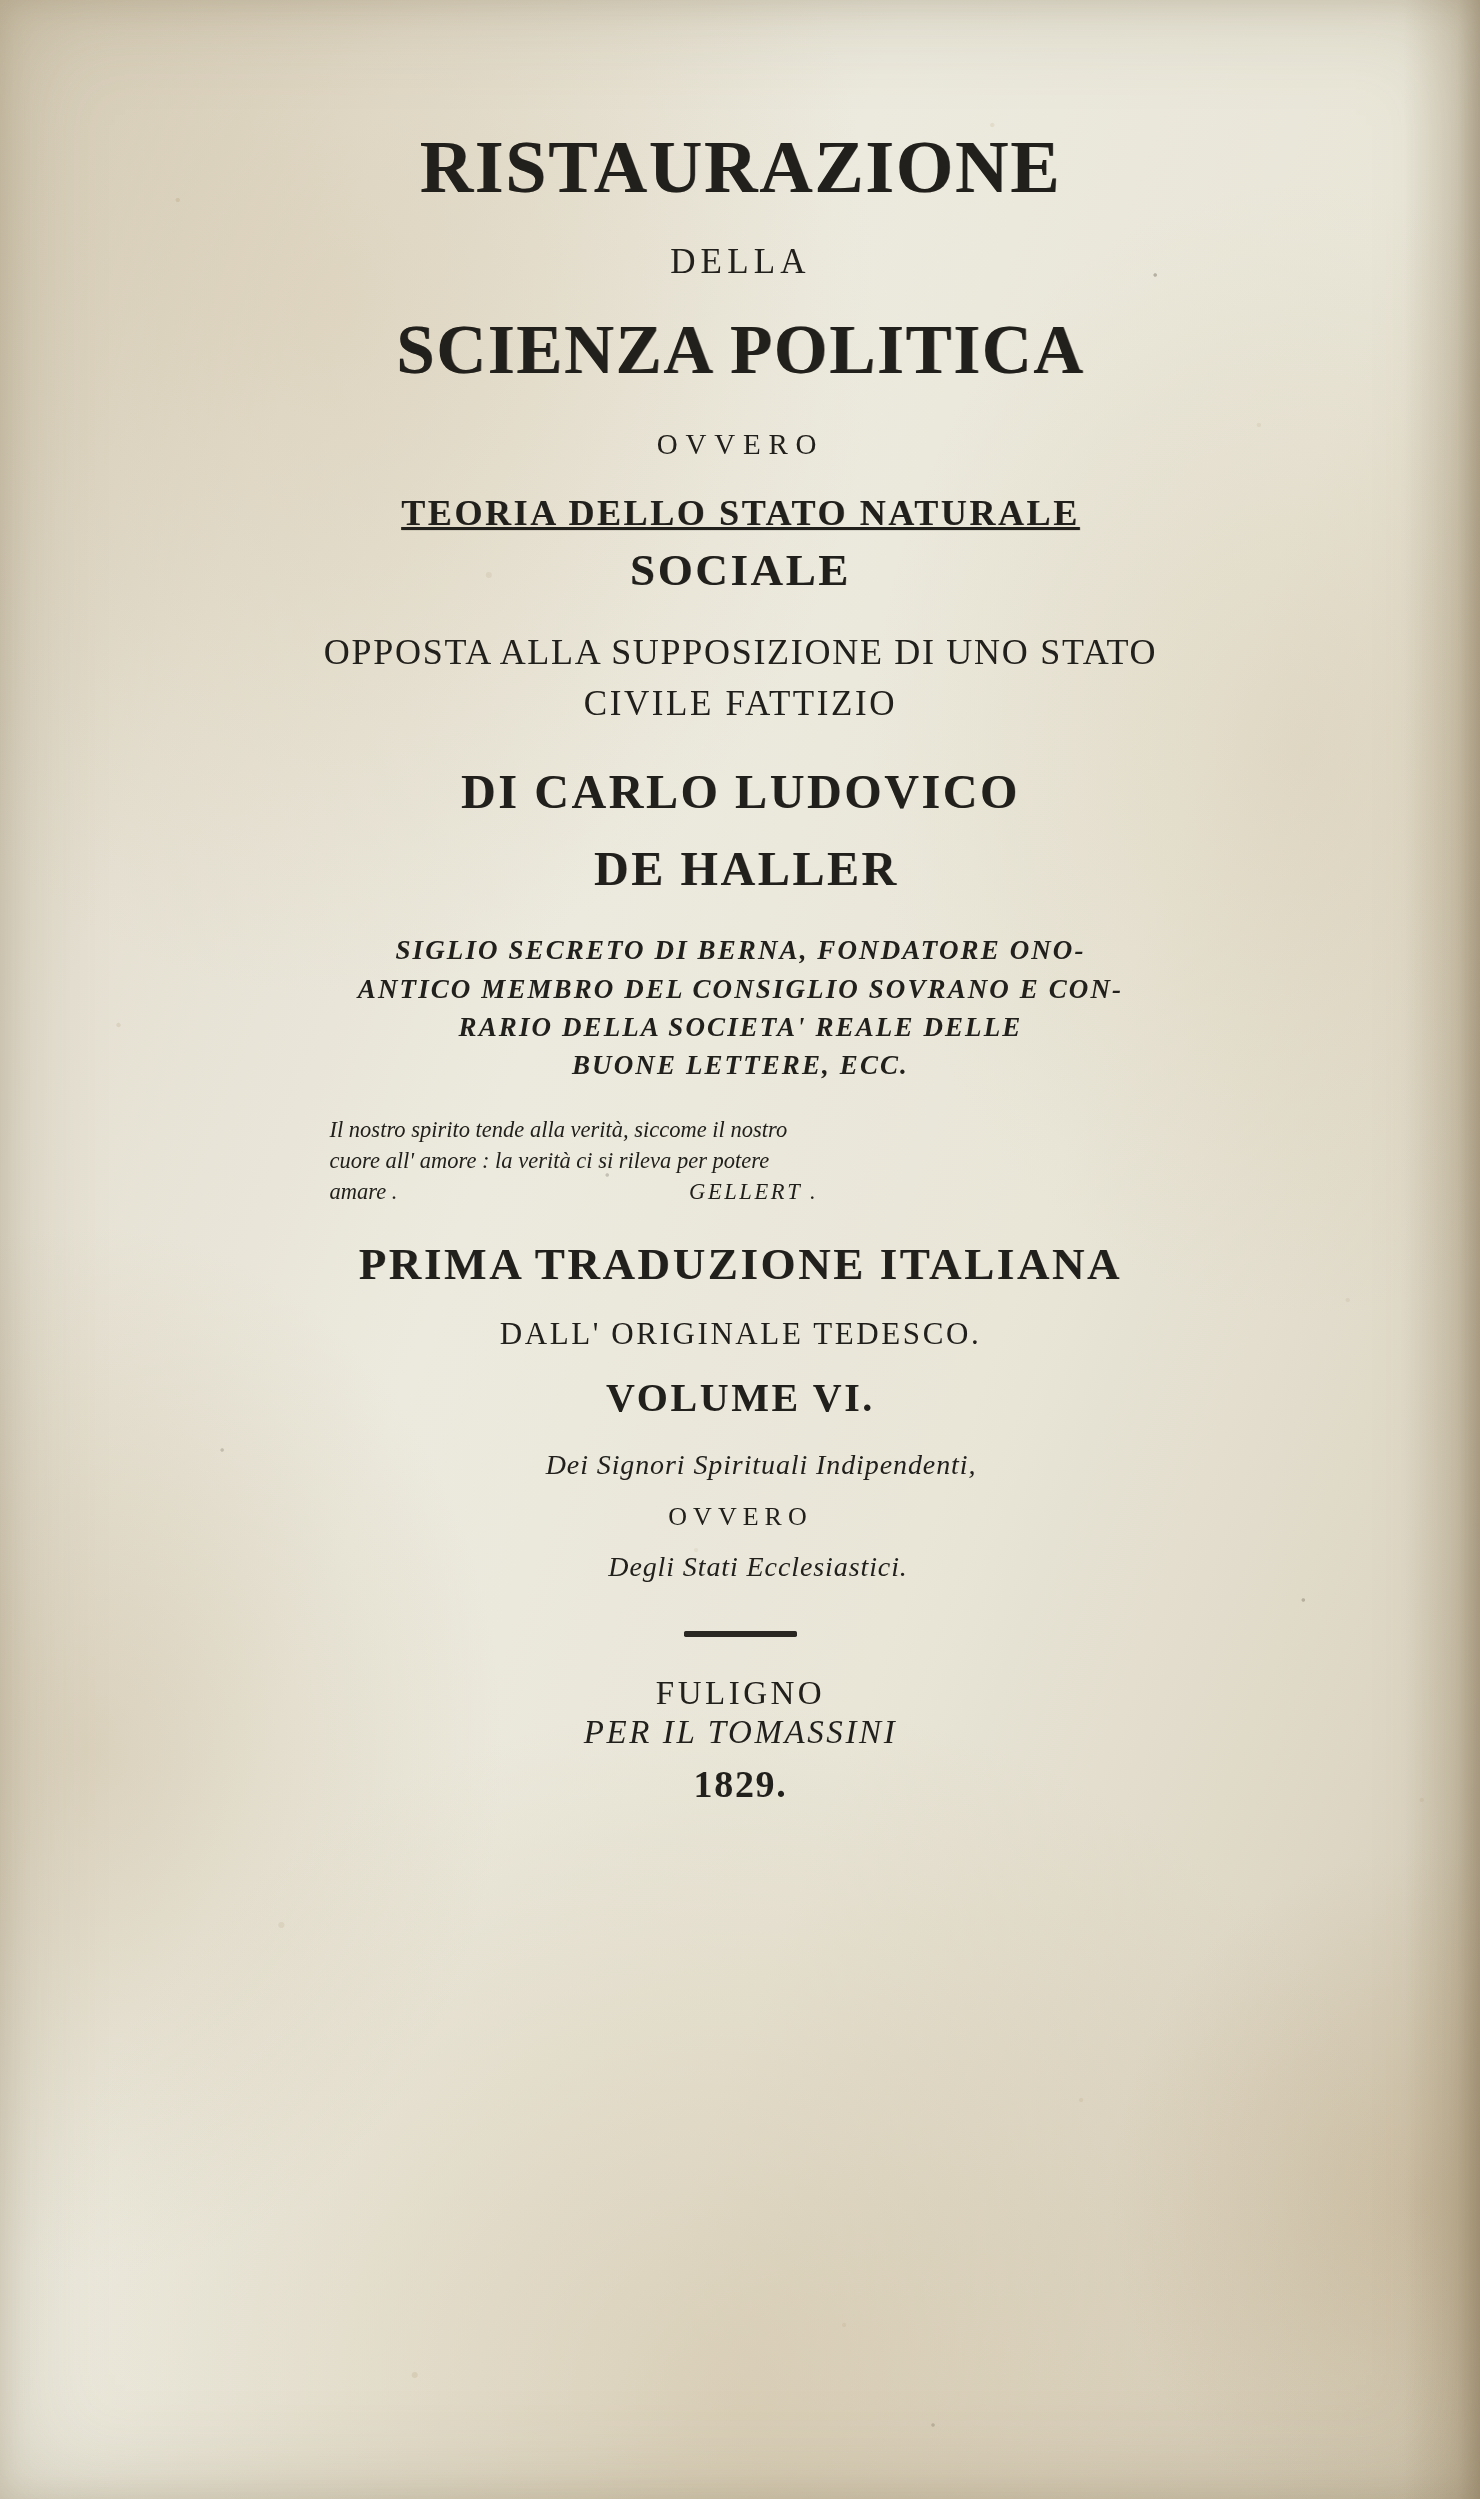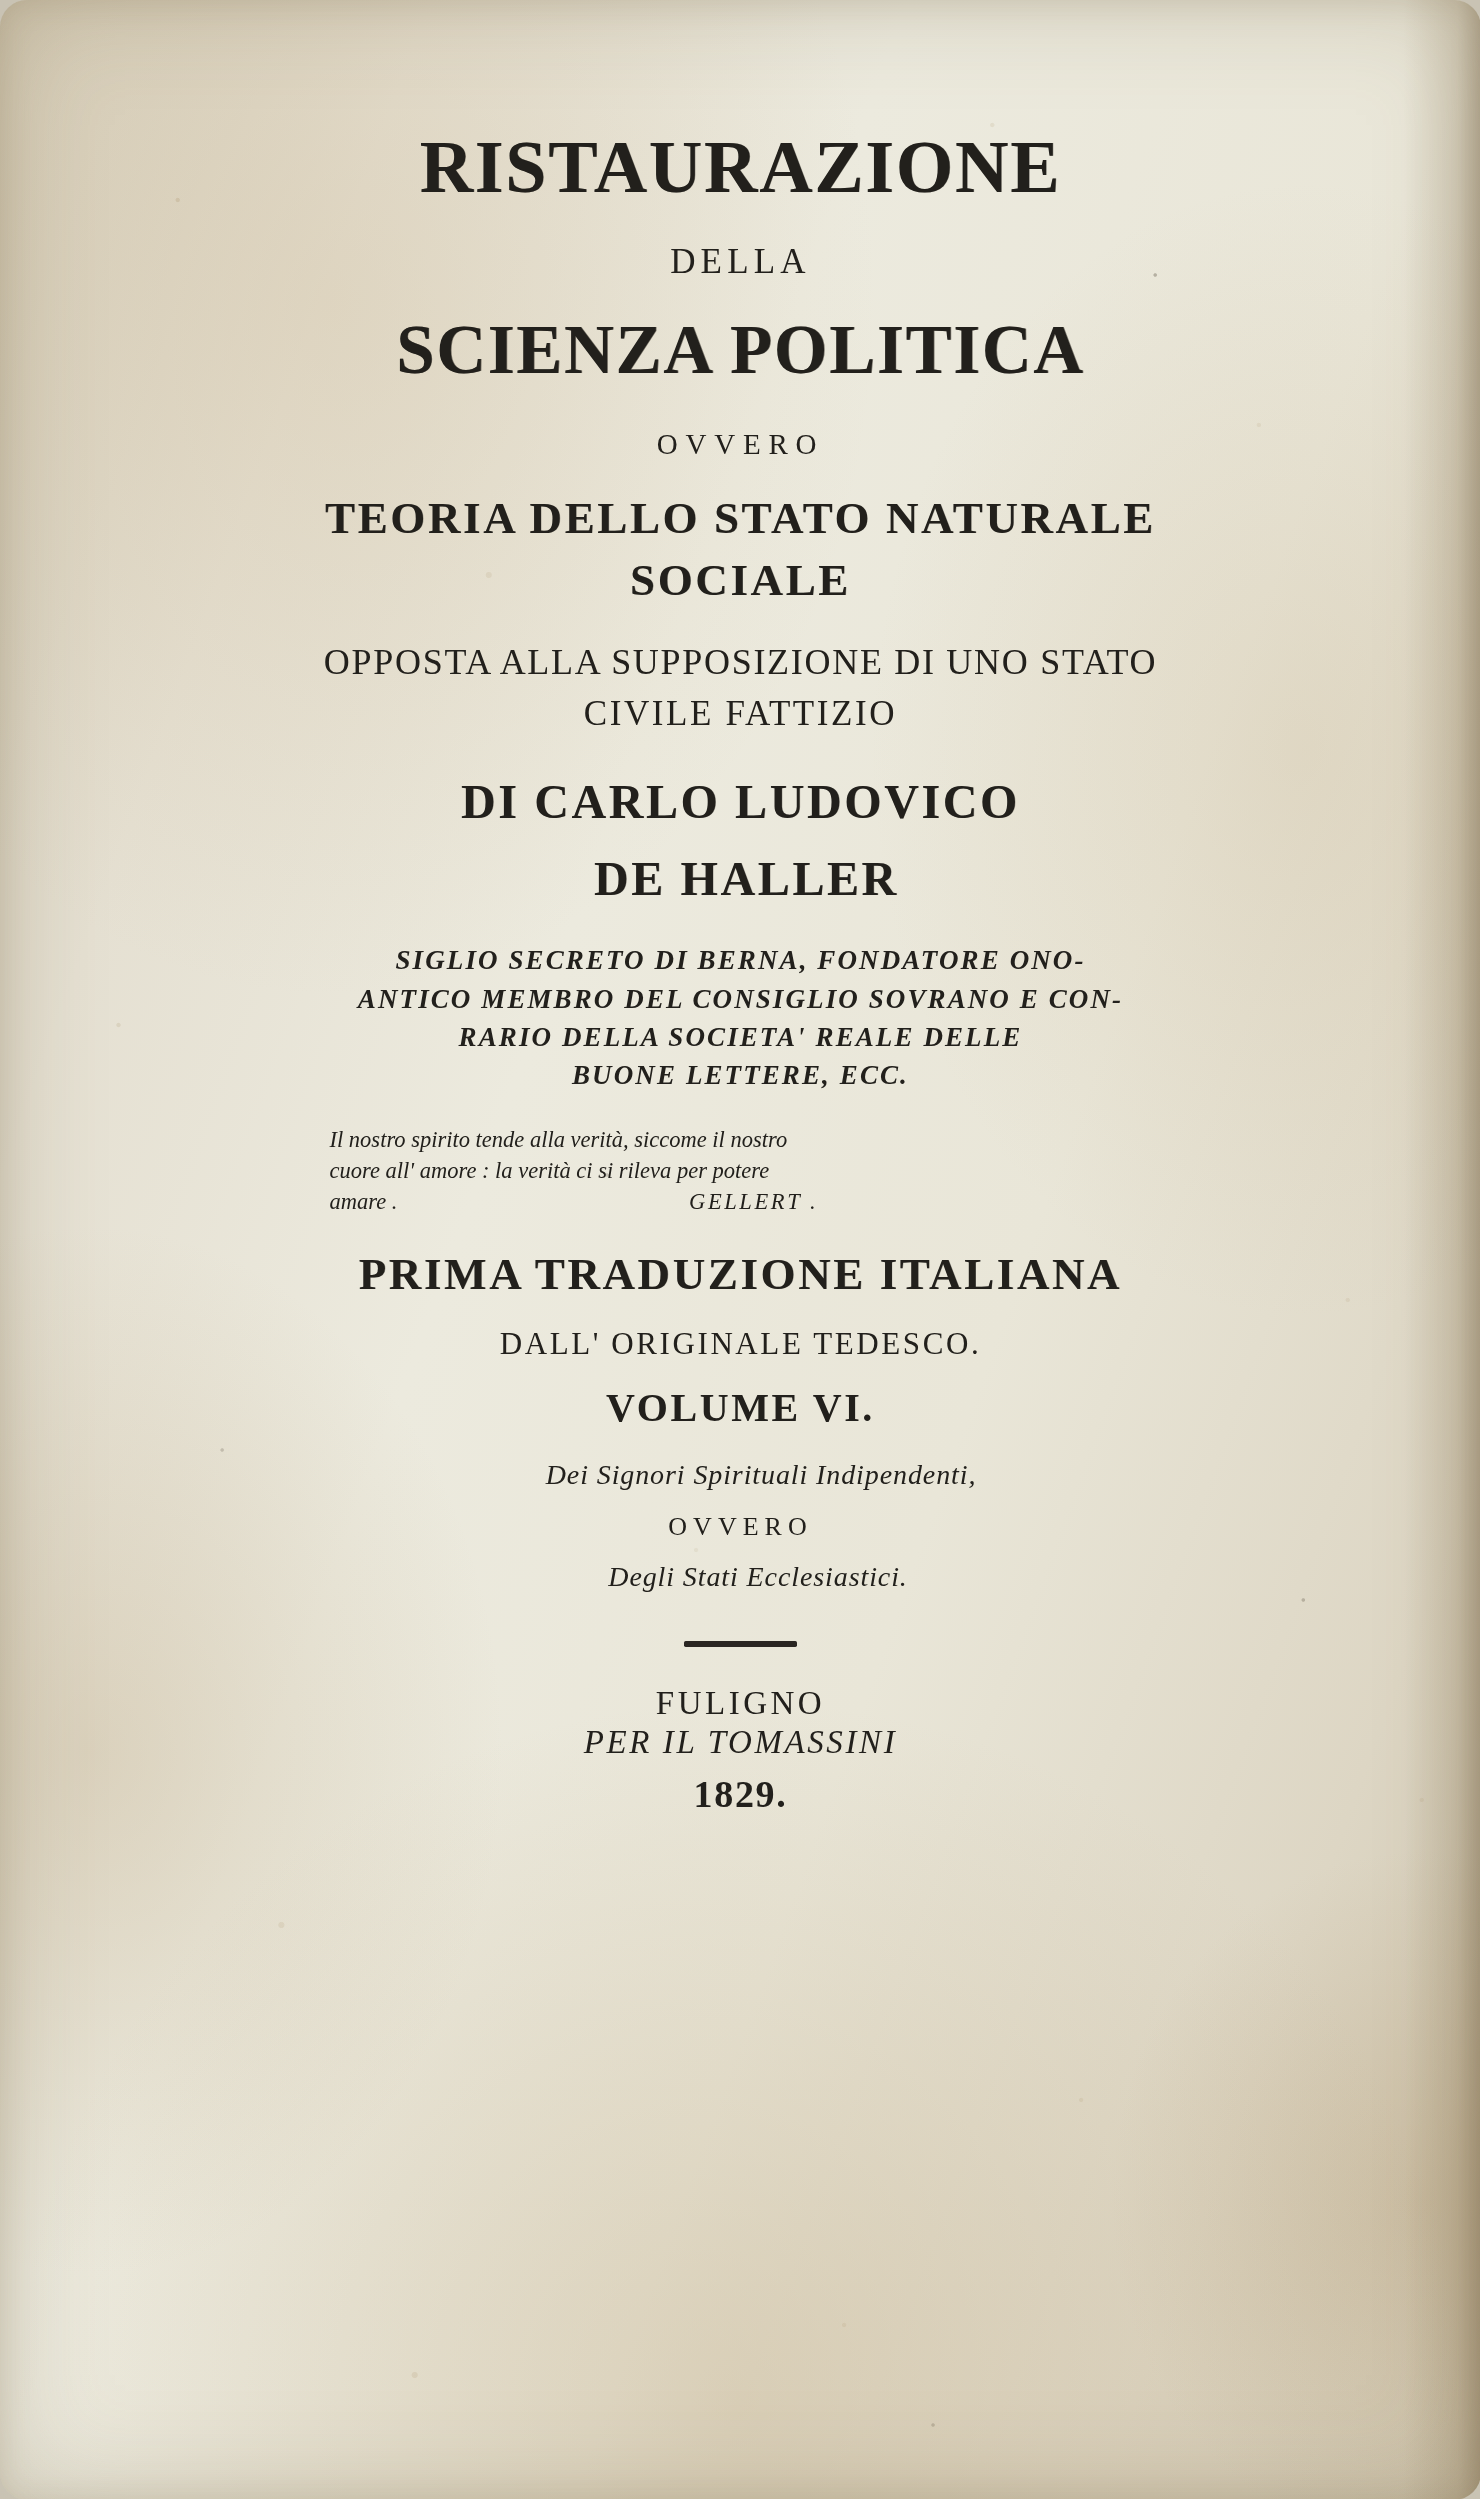--- a/index.html
+++ b/index.html
@@ -20,21 +20,20 @@
     width: 1481px;
     height: 2500px;
     background:
       radial-gradient(ellipse 60% 45% at 22% 12%, rgba(205,185,150,0.30), rgba(205,185,150,0) 62%),
       radial-gradient(ellipse 45% 35% at 88% 30%, rgba(200,180,145,0.26), rgba(200,180,145,0) 65%),
       radial-gradient(ellipse 70% 40% at 50% 96%, rgba(196,176,140,0.40), rgba(196,176,140,0) 70%),
       radial-gradient(ellipse 40% 30% at 6% 70%, rgba(190,170,135,0.35), rgba(190,170,135,0) 70%),
       radial-gradient(ellipse 30% 20% at 96% 88%, rgba(186,164,128,0.40), rgba(186,164,128,0) 70%),
       linear-gradient(110deg, #d5cdb9 0%, #e5e0d2 18%, #eceade 38%, #e9e6d8 62%, #ddd6c4 84%, #cfc6b0 100%);
     overflow: hidden;
-    border-radius: 27px;
   }
   
   .grain {
     position: absolute;
     inset: 0;
     pointer-events: none;
     background-image:
       radial-gradient(circle at 12% 8%, rgba(150,120,70,0.20) 0 1.7px, transparent 2.6px),
       radial-gradient(circle at 67% 5%, rgba(150,120,70,0.14) 0 1.7px, transparent 2.6px),
       radial-gradient(circle at 33% 23%, rgba(150,120,70,0.13) 0 2.6px, transparent 3.5px),
@@ -98,25 +97,26 @@
     font-weight: 700;
     text-shadow: 0.7px 0.4px 0 rgba(40,35,28,0.55);
   }
   .t-ovvero1 {
     font-size: 29px;
     letter-spacing: 7.8px;
     margin-top: 38px;
     font-weight: 500;
   }
   .t-teoria {
-    font-size: 45px;
+    font-size: 36px;
     letter-spacing: 2.6px;
     margin-top: 31px;
     font-weight: 600;
     text-shadow: 0.4px 0.3px 0 rgba(40,35,28,0.35);
+    text-decoration: underline;
   }
   .t-sociale {
     font-size: 45px;
     letter-spacing: 2.6px;
     margin-top: 10.4px;
     font-weight: 600;
     text-shadow: 0.4px 0.3px 0 rgba(40,35,28,0.35);
   }
   .t-opposta {
     font-size: 36px;

